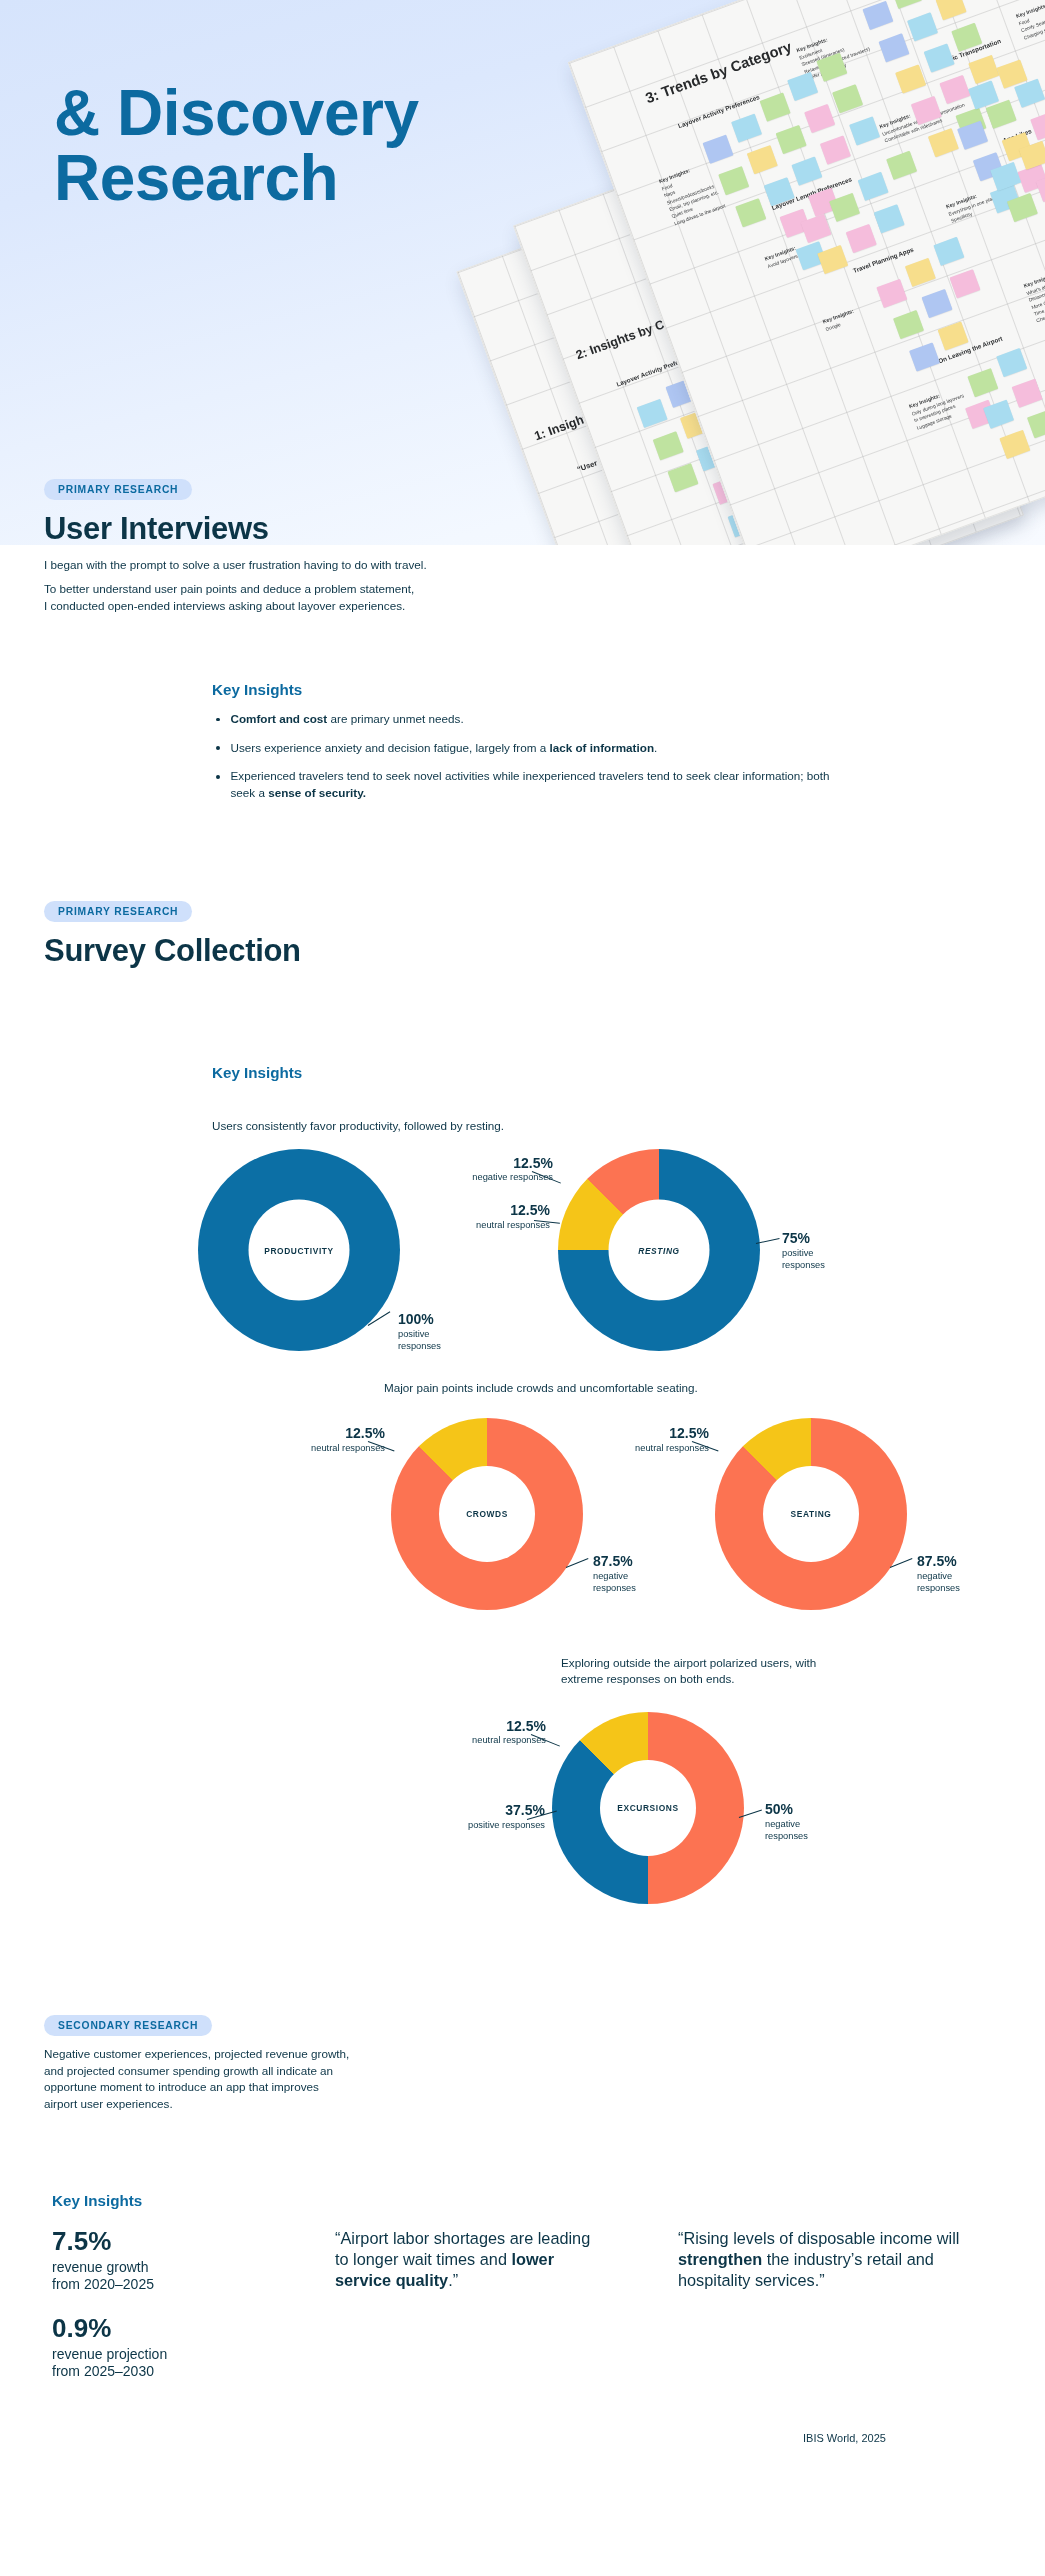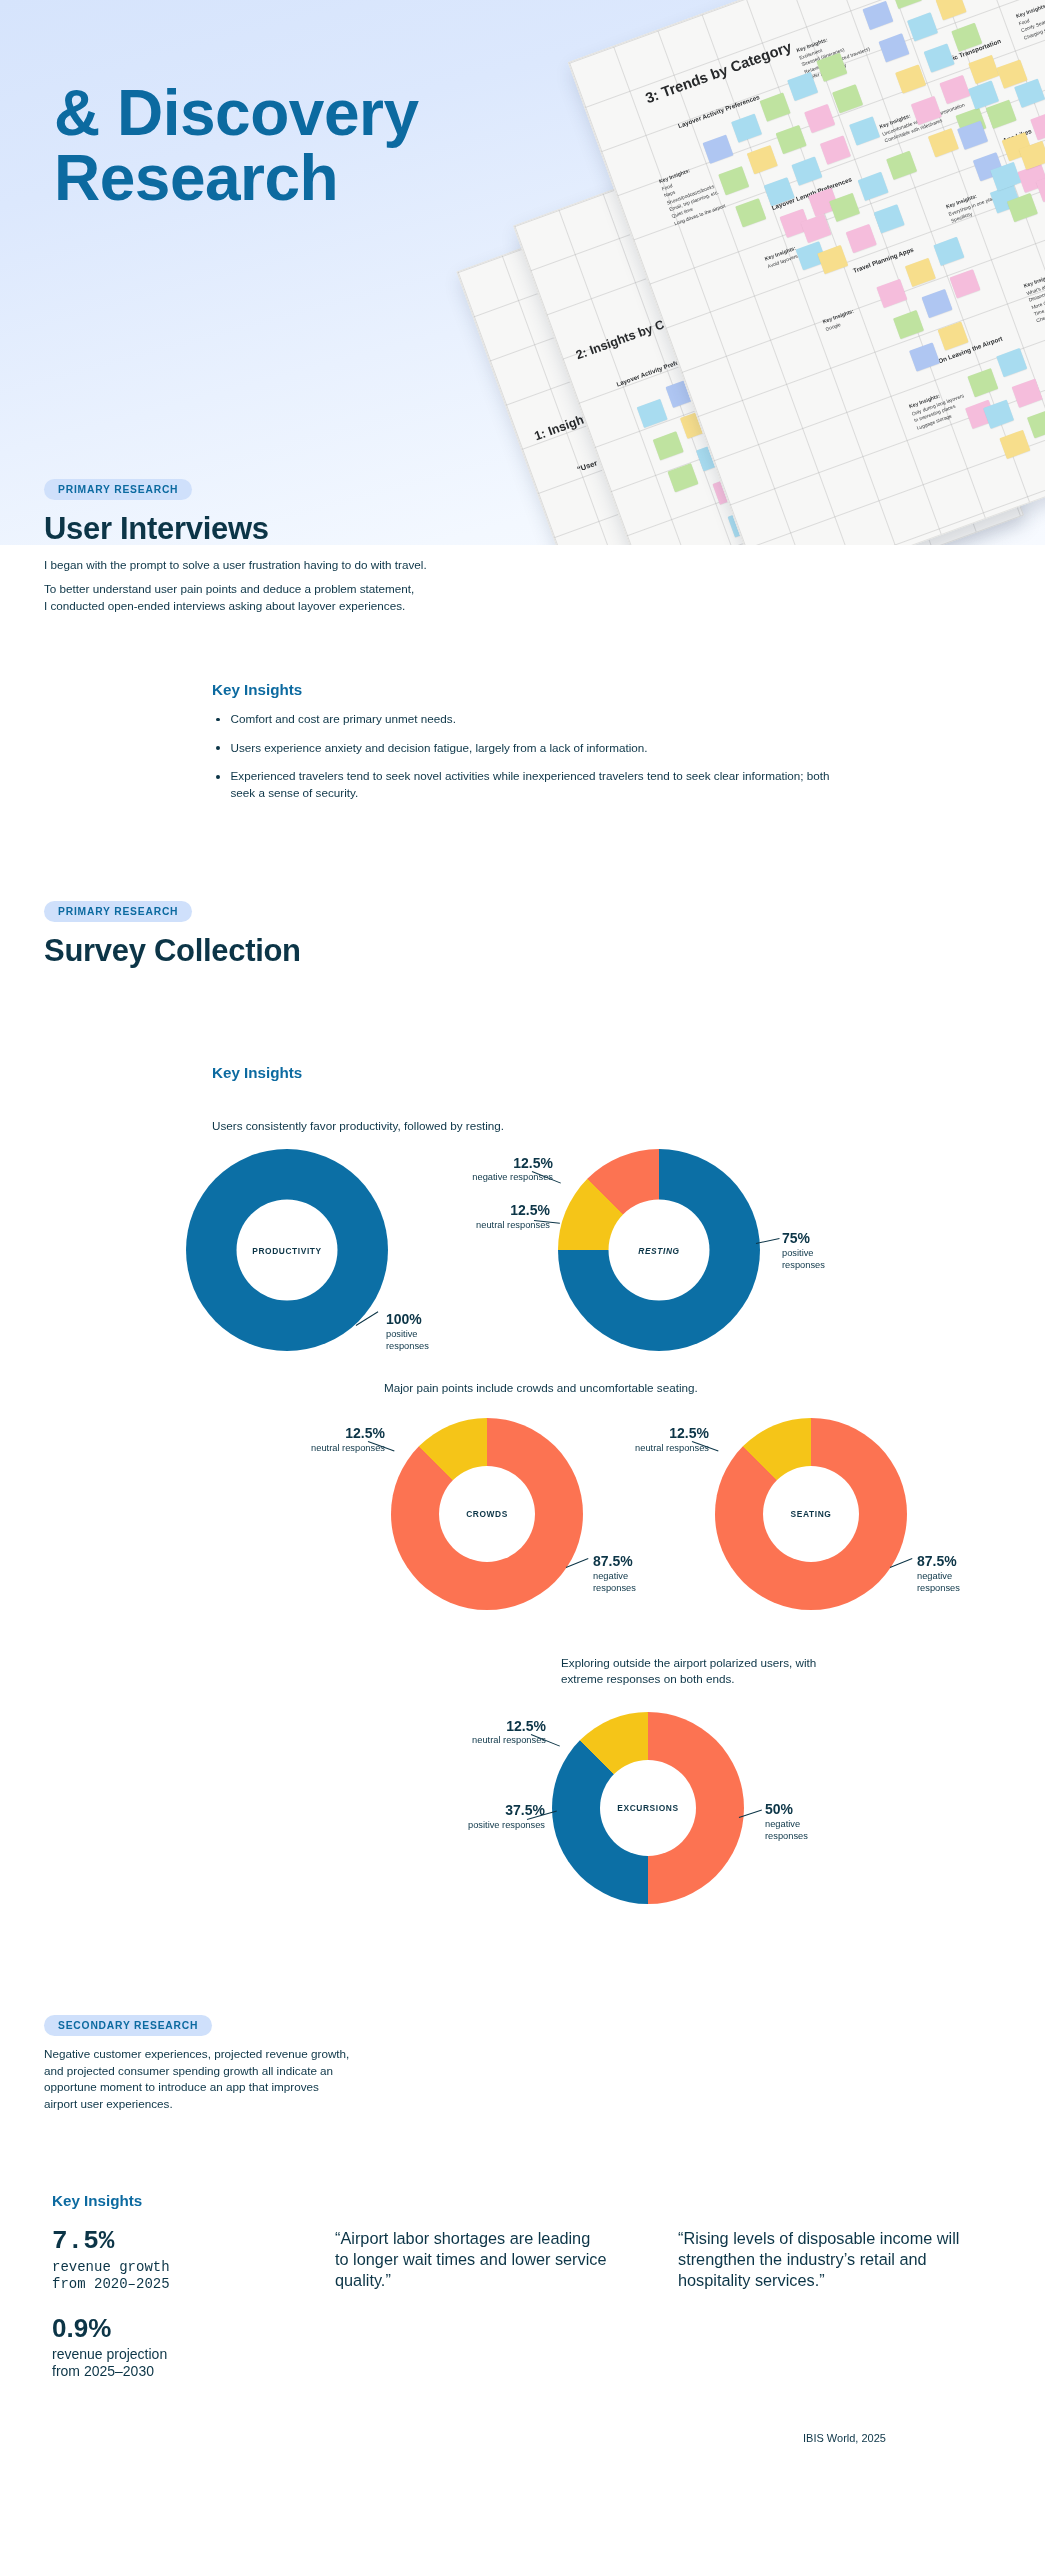--- a/index.html
+++ b/index.html
@@ -71,21 +71,21 @@
 
   ul.insights { list-style:none; margin-top:13px; }
   ul.insights li {
     position:relative; padding-left:18.5px; font-size:11.7px; line-height:1.42;
     color:#0C3547; margin-bottom:12px;
   }
   ul.insights li:before {
     content:""; position:absolute; left:4.4px; top:6.5px; width:3.8px; height:3.8px;
     border-radius:50%; background:#0C3547;
   }
-  b { font-weight:400; }
+  b { font-weight:700; }
 
   
   .chart-caption { font-size:11.7px; line-height:1.4; color:#0C3547; }
   .donut-wrap { position:absolute; }
   .donut { position:relative; border-radius:50%; }
   .donut .hole {
     position:absolute; left:50%; top:50%; transform:translate(-50%,-50%);
     background:#fff; border-radius:50%;
     display:flex; align-items:center; justify-content:center;
   }
@@ -334,21 +334,21 @@
     <span class="badge">PRIMARY RESEARCH</span>
     <div class="h2">Survey Collection</div>
   </div>
 
   <div style="position:absolute; left:212px; top:163px;">
     <div class="ki-head">Key Insights</div>
   </div>
 
   <div class="chart-caption" style="position:absolute; left:212px; top:217px;">Users consistently favor productivity, followed by resting.</div>
 
-  <div class="donut-wrap" style="left:186px; top:248px; width:202px; height:202px;">
+  <div class="donut-wrap" style="left:198px; top:248px; width:202px; height:202px;">
     <div class="donut" style="width:202px; height:202px;
          background:conic-gradient(#0C6FA5 0turn 1turn);">
       <div class="hole" style="width:101px; height:101px;">
         <span>PRODUCTIVITY</span>
       </div>
     </div>
     <div class="lead" style="left:170px; top:176px; width:26px; transform:rotate(-32deg);"></div>
     <div class="lbl right" style="left:200px; top:163px;">
       <div class="pct">100%</div>
       <div class="sub">positive responses</div>
@@ -460,21 +460,21 @@
     <div class="body-copy" style="width:572px; white-space:pre-line">Negative customer experiences, projected revenue growth,
 and projected consumer spending growth all indicate an
 opportune moment to introduce an app that improves
 airport user experiences.</div>
   </div>
 
   <div style="position:absolute; left:52px; top:177px;">
     <div class="ki-head">Key Insights</div>
   </div>
 
-  <div style="position:absolute; left:52px; top:213px; width:180px;font-family:Liberation Mono, monospace;">
+  <div style="position:absolute; left:52px; top:213px; width:180px;">
     <div class="stat-num">7.5%</div>
     <div class="stat-txt" style="white-space:pre-line">revenue growth
 from 2020–2025</div>
   </div>
   <div style="position:absolute; left:52px; top:300px; width:185px;">
     <div class="stat-num">0.9%</div>
     <div class="stat-txt" style="white-space:pre-line">revenue projection
 from 2025–2030</div>
   </div>
 

